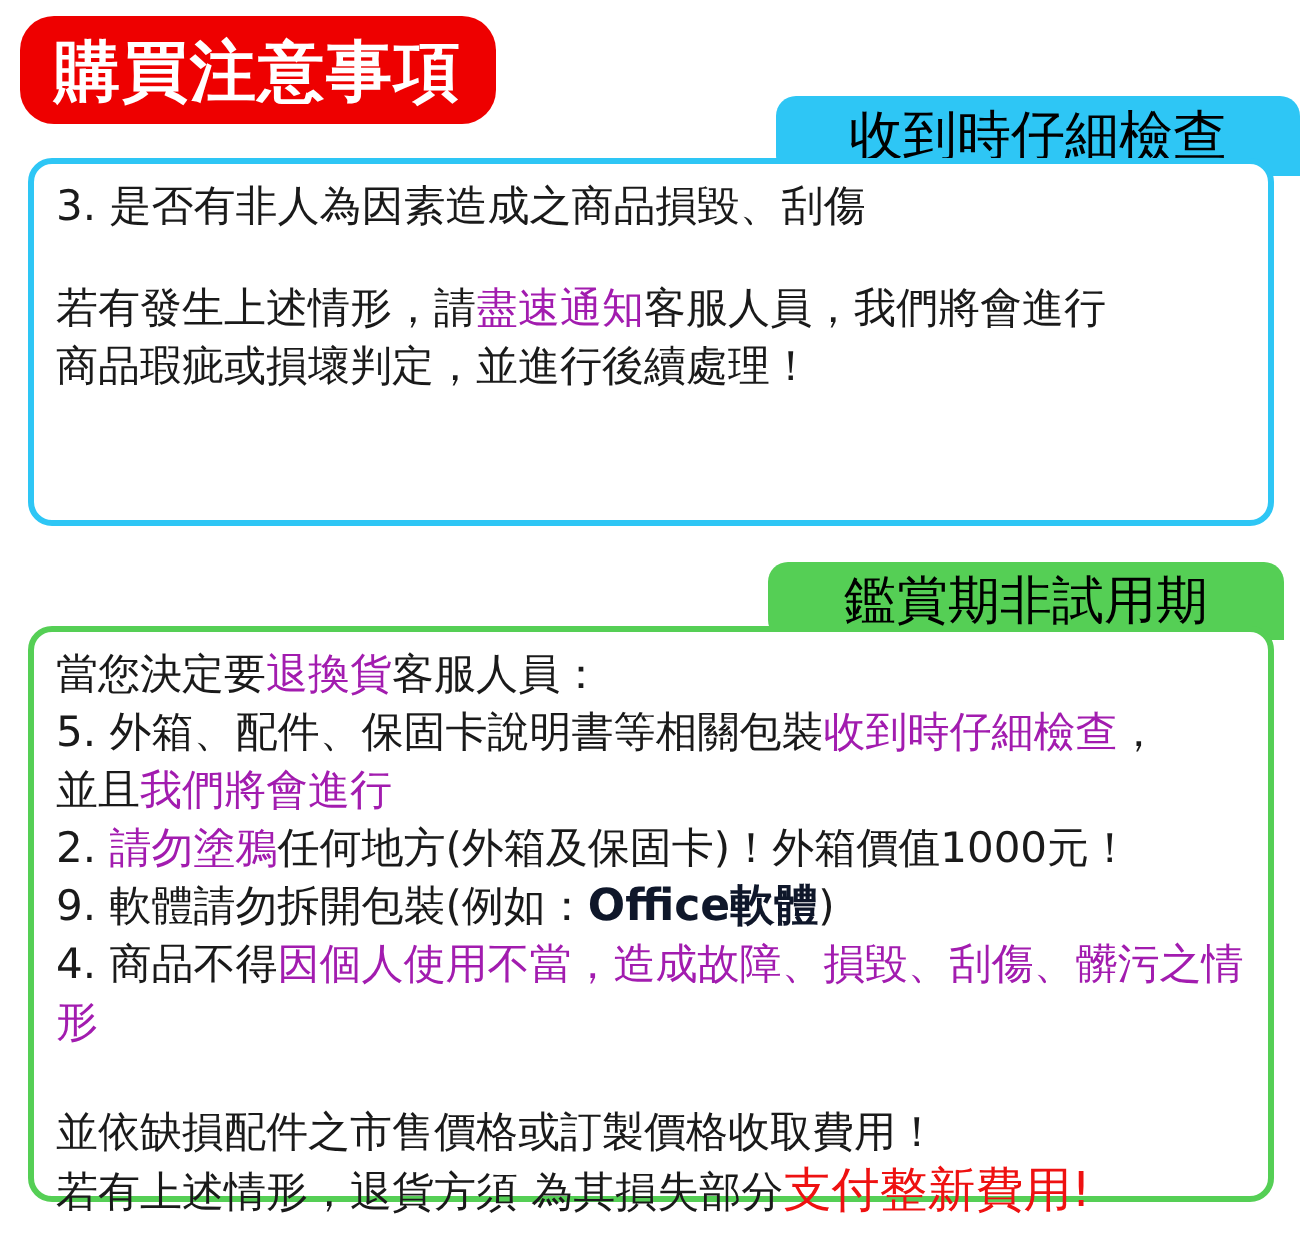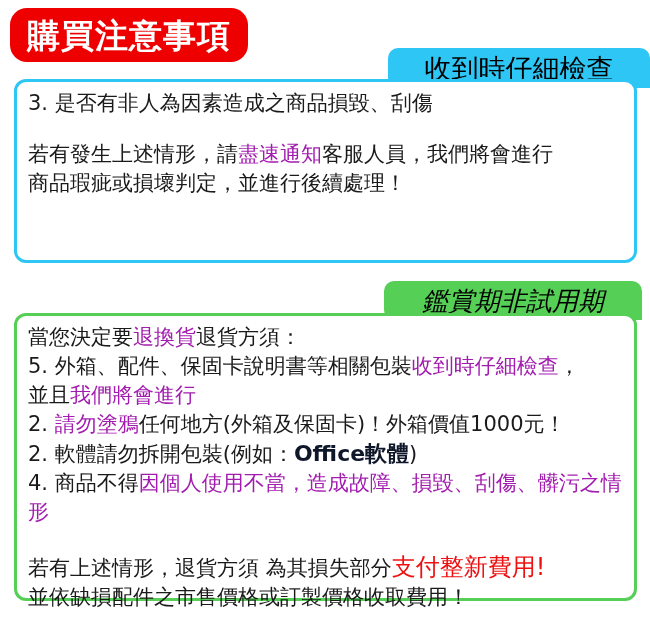--- a/index.html
+++ b/index.html
@@ -77,21 +77,20 @@
     display: flex;
     align-items: center;
     justify-content: center;
   }
   .green-banner .banner-text {
     color: #000000;
     font-size: 26px;
     font-weight: normal;
     line-height: 1;
     white-space: nowrap;
-    font-style: italic;
   }
 
   
   .content-box {
     position: absolute;
     box-sizing: border-box;
     background: #ffffff;
     border-radius: 12px;
   }
   .box-cyan {
@@ -159,45 +158,45 @@
   </div>
 
   <div class="green-banner">
     <span class="banner-text">鑑賞期非試用期</span>
   </div>
 
   <div class="content-box box-green">
     <div class="box-inner">
 
       <div class="line">
-        <span>當您決定要</span><span class="red">退換貨</span><span>退貨方須：</span>
+        <span>當您決定要</span><span class="red">退換貨</span><span>客服人員：</span>
       </div>
 
       <div class="line">
         <span>5. 外箱、配件、保固卡說明書等相關包裝</span><span class="red">收到時仔細檢查</span><span>，</span>
       </div>
       <div class="line">
         <span>並且</span><span class="red">我們將會進行</span>
       </div>
 
       <div class="line">
         <span>2. </span><span class="red">請勿塗鴉</span><span>任何地方(外箱及保固卡)！外箱價值1000元！</span>
       </div>
 
       <div class="line">
-        <span>2. 軟體請勿拆開包裝(例如：</span><span class="office">Office軟體</span><span>)</span>
+        <span>9. 軟體請勿拆開包裝(例如：</span><span class="office">Office軟體</span><span>)</span>
       </div>
 
       <div class="line wrap">
         <span>4. 商品不得</span><span class="red">因個人使用不當，造成故障、損毀、刮傷、髒污之情形</span>
       </div>
 
       <div class="spacer-lg"></div>
 
+      <div class="line">並依缺損配件之市售價格或訂製價格收取費用！</div>
       <div class="line">
         <span>若有上述情形，退貨方須 為其損失部分</span><span class="red-big">支付整新費用!</span>
       </div>
-      <div class="line">並依缺損配件之市售價格或訂製價格收取費用！</div>
 
     </div>
   </div>
 
 </div>
 
 </body></html>

